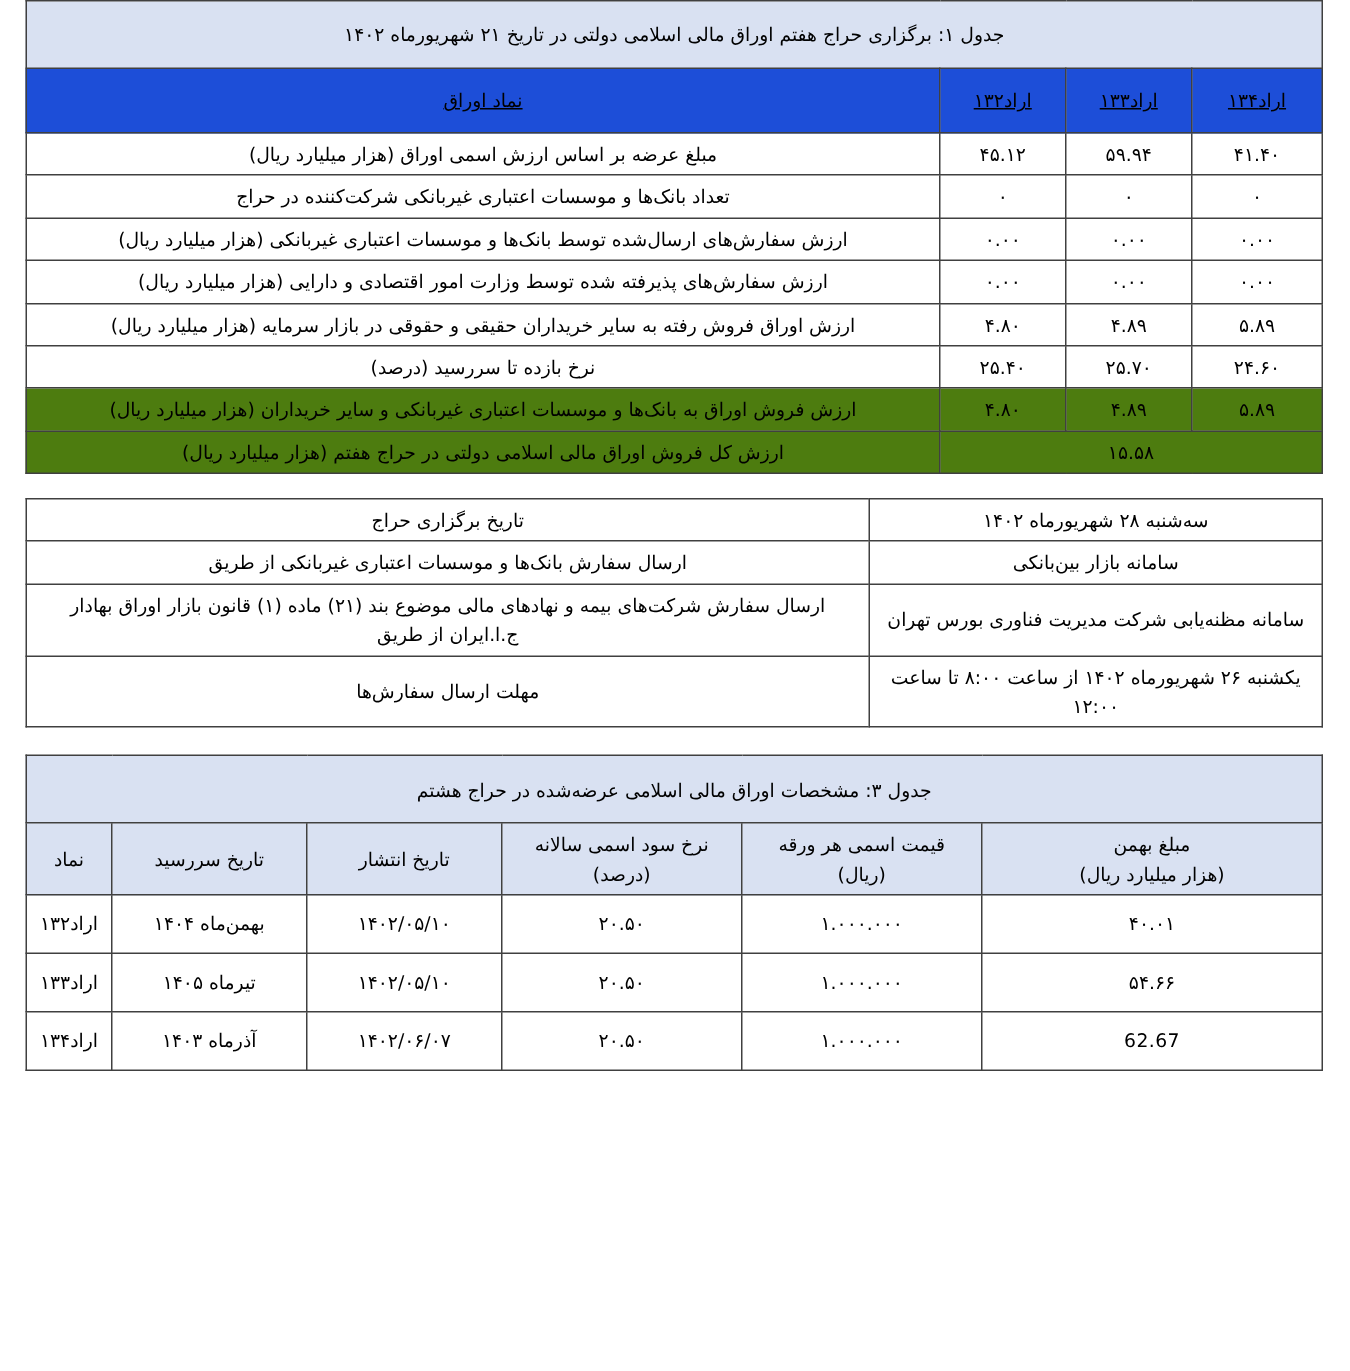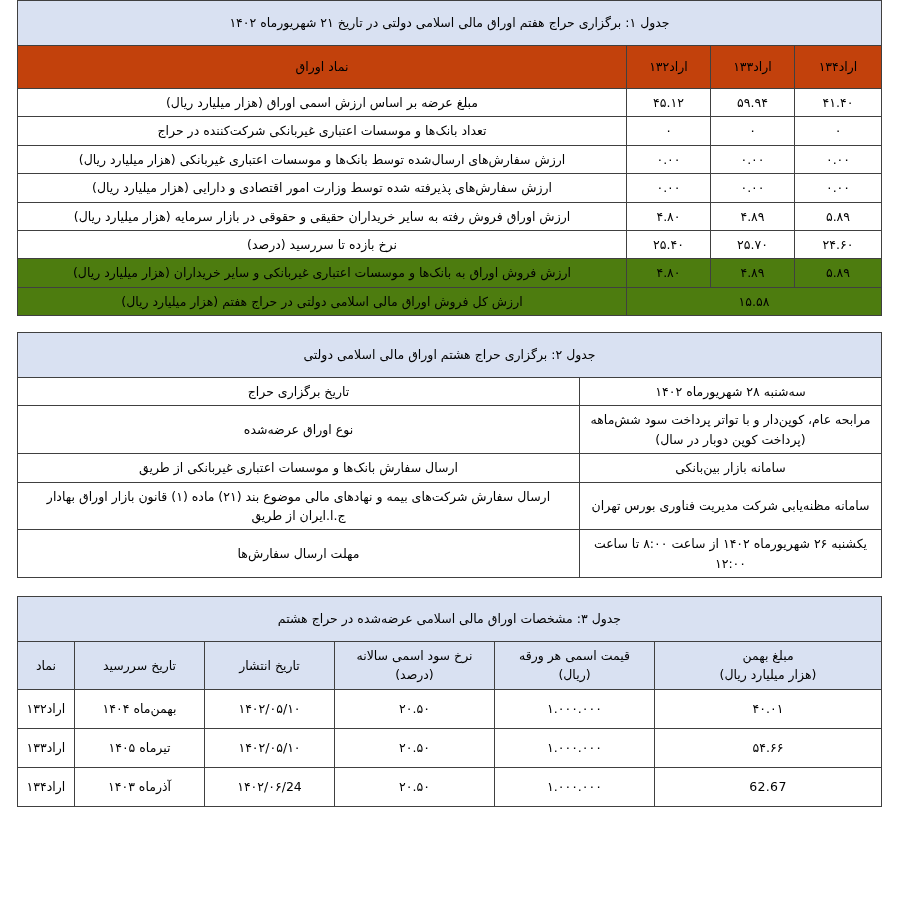--- a/index.html
+++ b/index.html
@@ -38,23 +38,24 @@
     font-weight: normal;
   }
   .title-cell {
     background: #d9e1f2;
     font-weight: bold;
     font-size: 15px;
     height: 36px;
     letter-spacing: 0.2px;
   }
   .col-head {
-    background: #c2410c;
+    background: #1d4ed8;
     height: 34px;
     font-size: 12.5px;
+    text-decoration: underline;
   }
   .label-cell {
     text-align: right;
     font-size: 12.5px;
     padding-right: 12px;
   }
   .shade {
     background: #4d7c0f;
   }
   .bold-row td {
@@ -160,29 +161,22 @@
 
   <div class="t1-spacer"></div>
 
   <table class="doc-table">
     <colgroup>
         <col style="width:302px">
         <col style="width:562px">
       </colgroup>
     <tbody>
       <tr>
-        <td class="title-cell" colspan="2">جدول ۲: برگزاری حراج هشتم اوراق مالی اسلامی دولتی</td>
-      </tr>
-      <tr>
         <td class="t2-value">سه‌شنبه ۲۸ شهریورماه ۱۴۰۲</td>
         <td class="t2-label">تاریخ برگزاری حراج</td>
-      </tr>
-      <tr>
-        <td class="t2-value">مرابحه عام، کوپن‌دار و با تواتر پرداخت سود شش‌ماهه (پرداخت کوپن دوبار در سال)</td>
-        <td class="t2-label">نوع اوراق عرضه‌شده</td>
       </tr>
       <tr>
         <td class="t2-value">سامانه بازار بین‌بانکی</td>
         <td class="t2-label">ارسال سفارش بانک‌ها و موسسات اعتباری غیربانکی از طریق</td>
       </tr>
       <tr>
         <td class="t2-value">سامانه مظنه‌یابی شرکت مدیریت فناوری بورس تهران</td>
         <td class="t2-label">ارسال سفارش شرکت‌های بیمه و نهادهای مالی موضوع بند (۲۱) ماده (۱) قانون بازار اوراق بهادار ج.ا.ایران از طریق</td>
       </tr>
       <tr>
@@ -238,20 +232,20 @@
         <td class="num">۱.۰۰۰.۰۰۰</td>
         <td class="num">۲۰.۵۰</td>
         <td class="num">۱۴۰۲/۰۵/۱۰</td>
         <td>تیرماه ۱۴۰۵</td>
         <td>اراد۱۳۳</td>
       </tr>
       <tr class="t3-data">
         <td class="num">62.67</td>
         <td class="num">۱.۰۰۰.۰۰۰</td>
         <td class="num">۲۰.۵۰</td>
-        <td class="num">۱۴۰۲/۰۶/24</td>
+        <td class="num">۱۴۰۲/۰۶/۰۷</td>
         <td>آذرماه ۱۴۰۳</td>
         <td>اراد۱۳۴</td>
       </tr>
     </tbody>
   </table>
 
 </div>
 
 </body></html>

